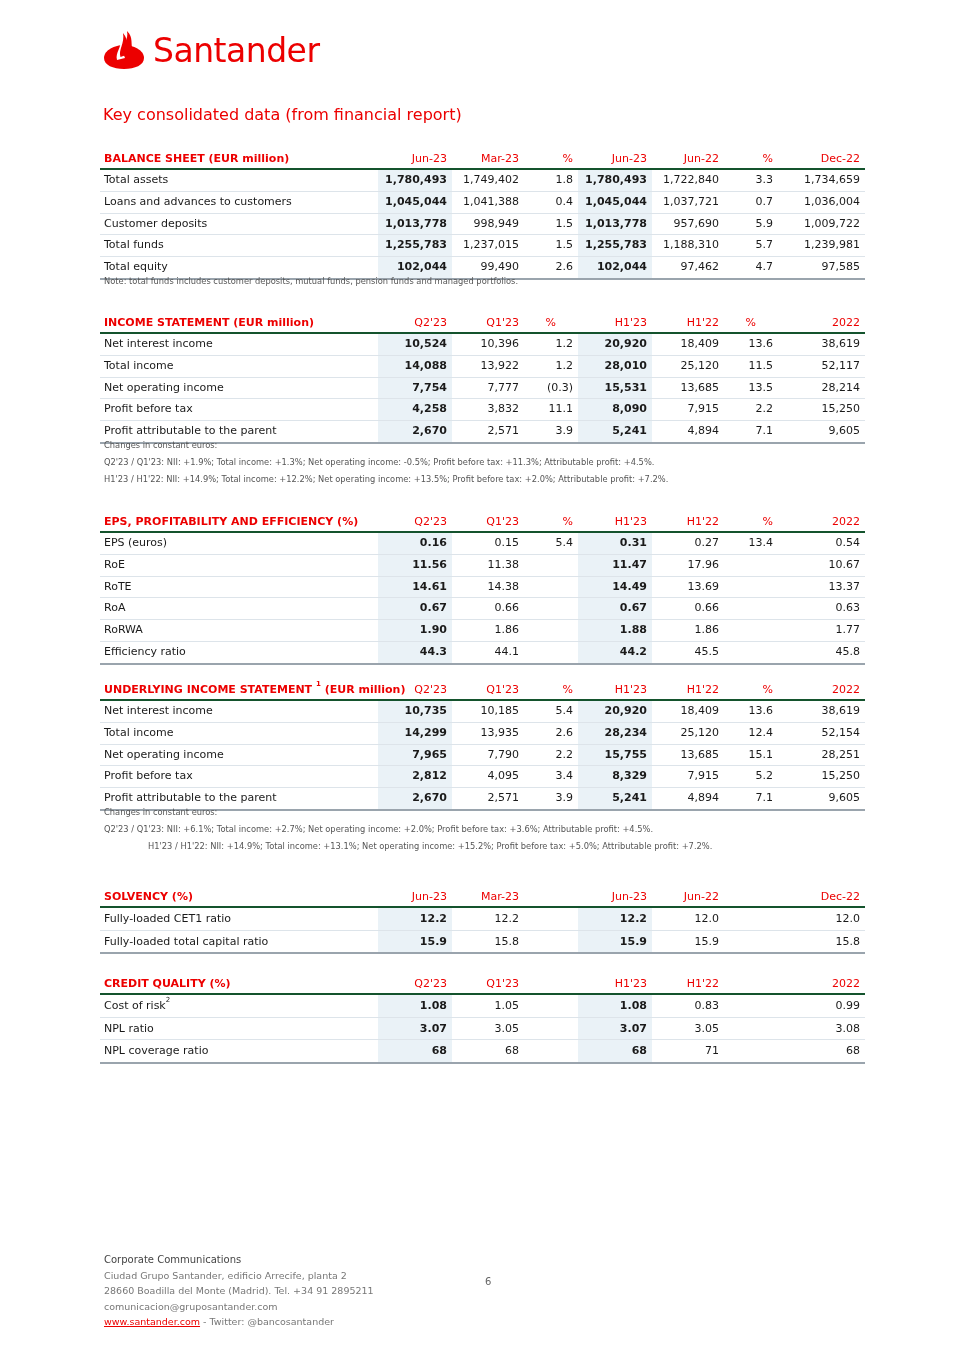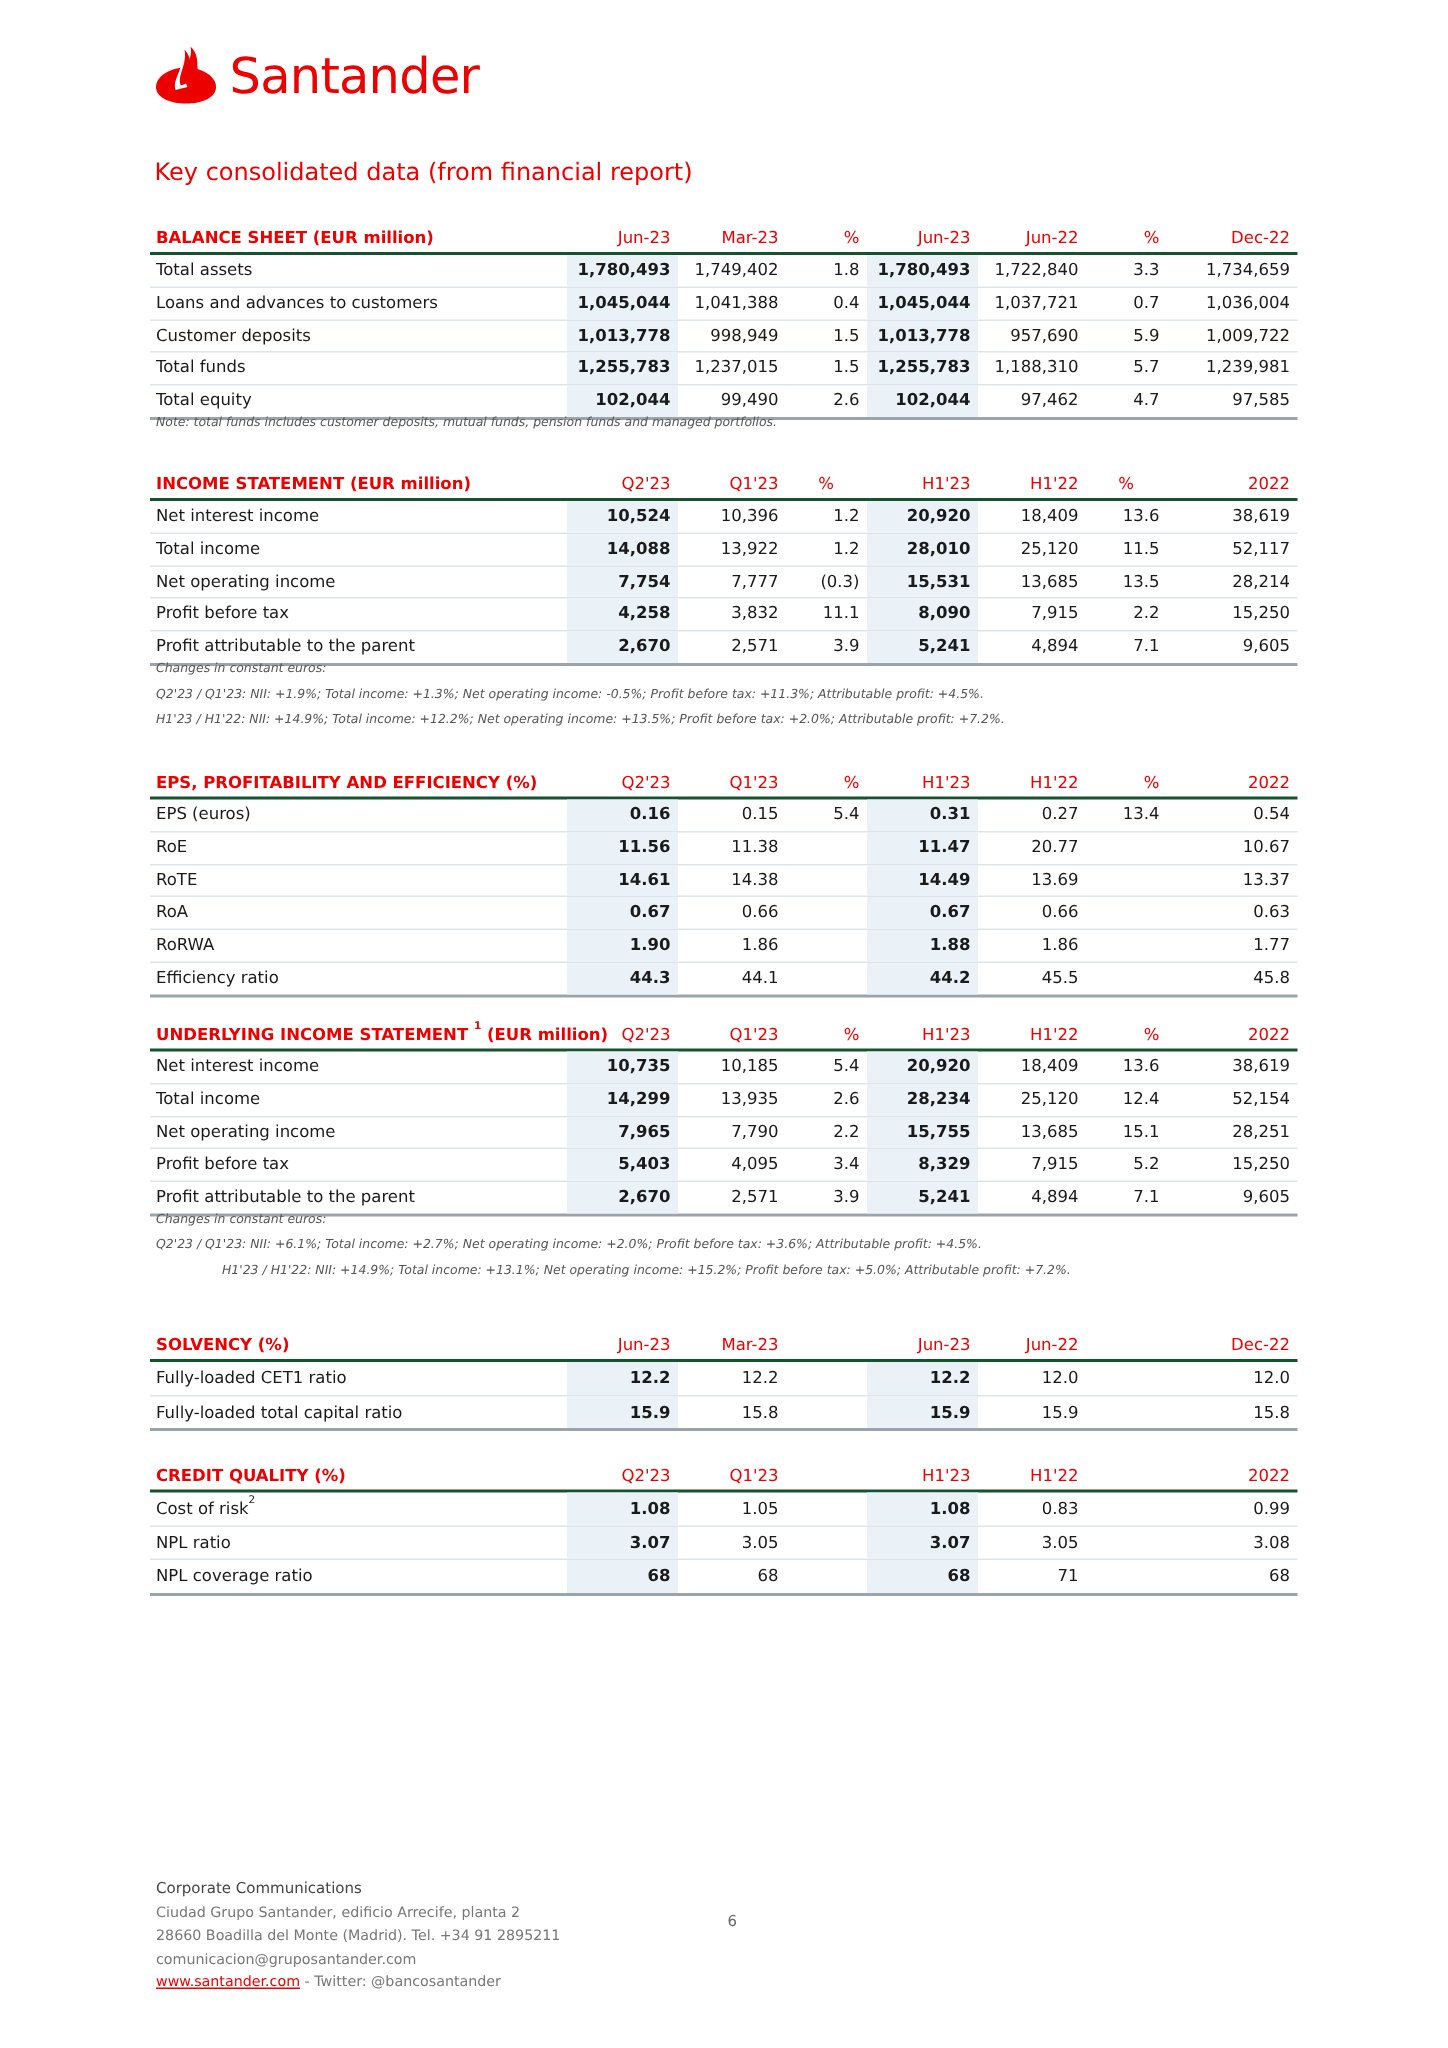--- a/index.html
+++ b/index.html
@@ -22,21 +22,21 @@
   .c4 { right:218px; }
   .c5 { right:146px; }
   .c6 { right:92px; }
   .c7 { right:5px; }
   .head .c3, .head .c6 { }
   .b { font-weight:bold; }
   .hl { position:absolute; top:0; bottom:0; background:#eaf2f7; }
   .hl1 { left:278px; width:74px; }
   .hl2 { left:478px; width:74px; }
   sup { font-size:7px; line-height:0; position:relative; top:-2px; }
-  .note { position:absolute; left:104px; font-size:8.3px; color:#555; white-space:nowrap;font-style:italic; }
+  .note { position:absolute; left:104px; font-size:8.3px; color:#555; white-space:nowrap; }
 
   .footer { position:absolute; left:104px; top:1252px; font-size:9.5px; color:#777; line-height:15.5px; }
   .footer .dept { color:#444; font-size:10px; }
   .footer .link { color:#ec0000;text-decoration:underline; }
   .page-num { position:absolute; left:485px; top:1276px; font-size:10px; color:#666; }
 </style>
 </head>
 <body>
 
 <div class="logo">
@@ -224,21 +224,21 @@
     <span class="cell c6">13.4</span>
     <span class="cell c7">0.54</span>
   </div>
   <div class="row">
     <div class="hl hl1"></div>
       <div class="hl hl2"></div>
     <span class="cell label">RoE</span>
     <span class="cell c1 b">11.56</span>
     <span class="cell c2">11.38</span>
     <span class="cell c4 b">11.47</span>
-    <span class="cell c5">20.77</span>
+    <span class="cell c5">17.96</span>
     <span class="cell c7">10.67</span>
   </div>
   <div class="row">
     <div class="hl hl1"></div>
       <div class="hl hl2"></div>
     <span class="cell label">RoTE</span>
     <span class="cell c1 b">14.61</span>
     <span class="cell c2">14.38</span>
     <span class="cell c4 b">14.49</span>
     <span class="cell c5">13.69</span>
@@ -320,21 +320,21 @@
     <span class="cell c3">2.2</span>
     <span class="cell c4 b">15,755</span>
     <span class="cell c5">13,685</span>
     <span class="cell c6">15.1</span>
     <span class="cell c7">28,251</span>
   </div>
   <div class="row">
     <div class="hl hl1"></div>
       <div class="hl hl2"></div>
     <span class="cell label">Profit before tax</span>
-    <span class="cell c1 b">5,403</span>
+    <span class="cell c1 b">2,812</span>
     <span class="cell c2">4,095</span>
     <span class="cell c3">3.4</span>
     <span class="cell c4 b">8,329</span>
     <span class="cell c5">7,915</span>
     <span class="cell c6">5.2</span>
     <span class="cell c7">15,250</span>
   </div>
   <div class="row last">
     <div class="hl hl1"></div>
       <div class="hl hl2"></div>

